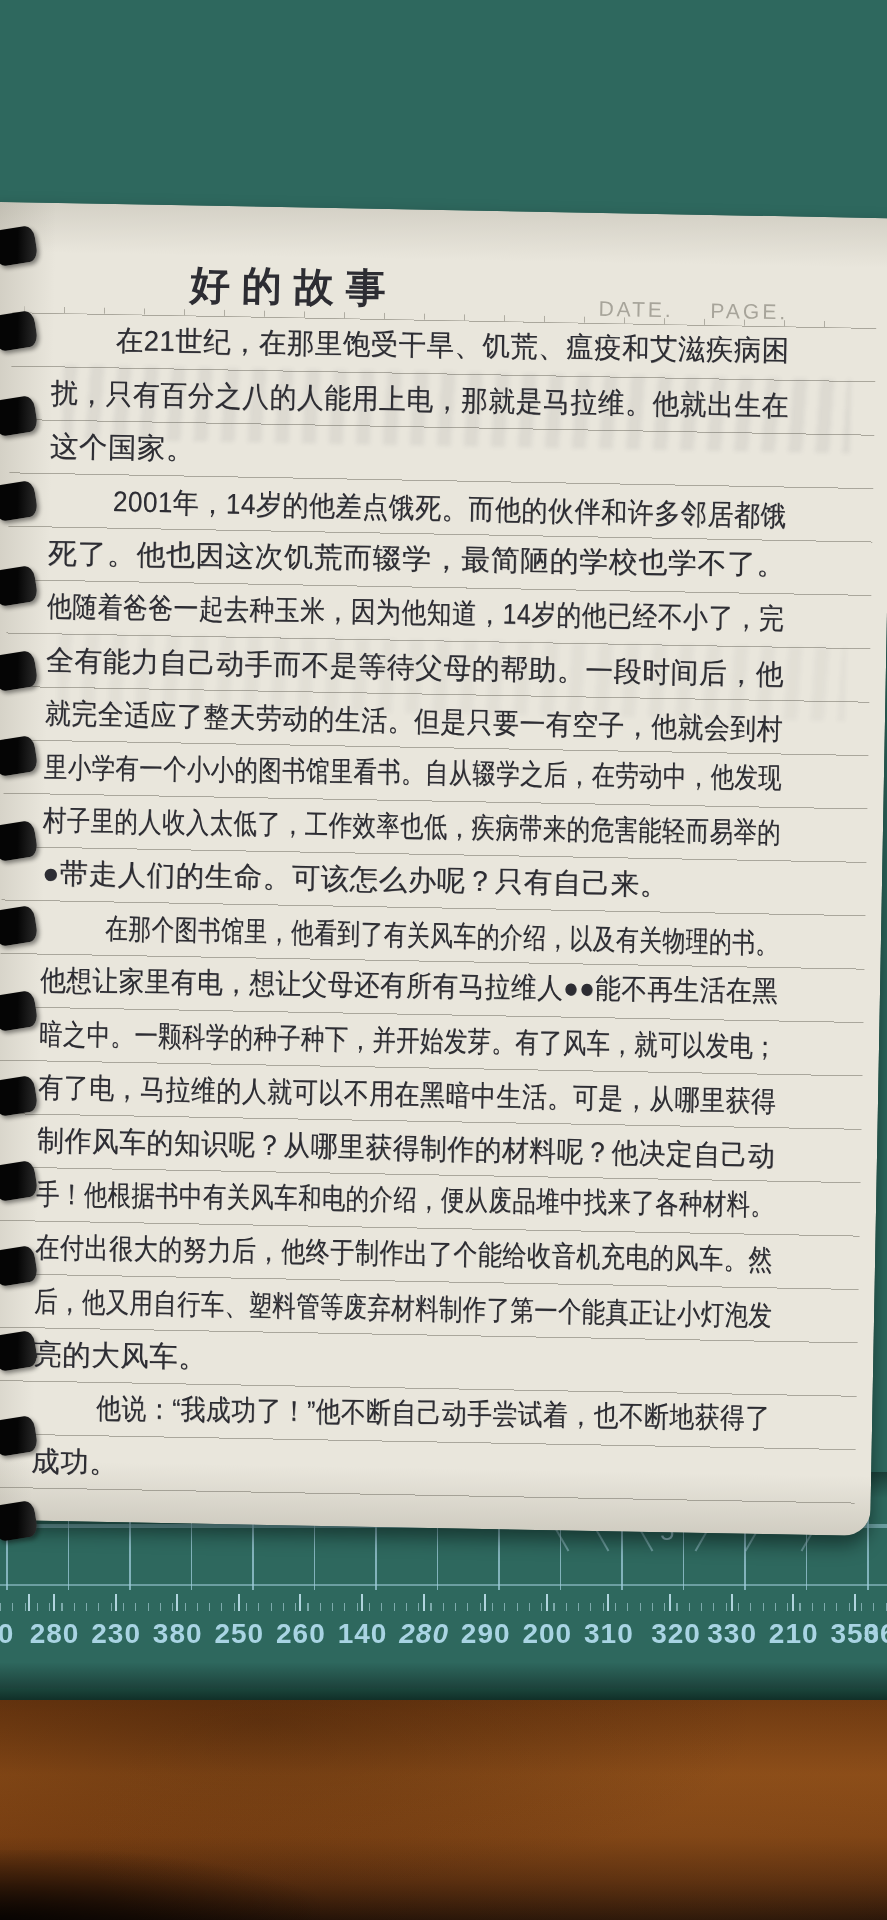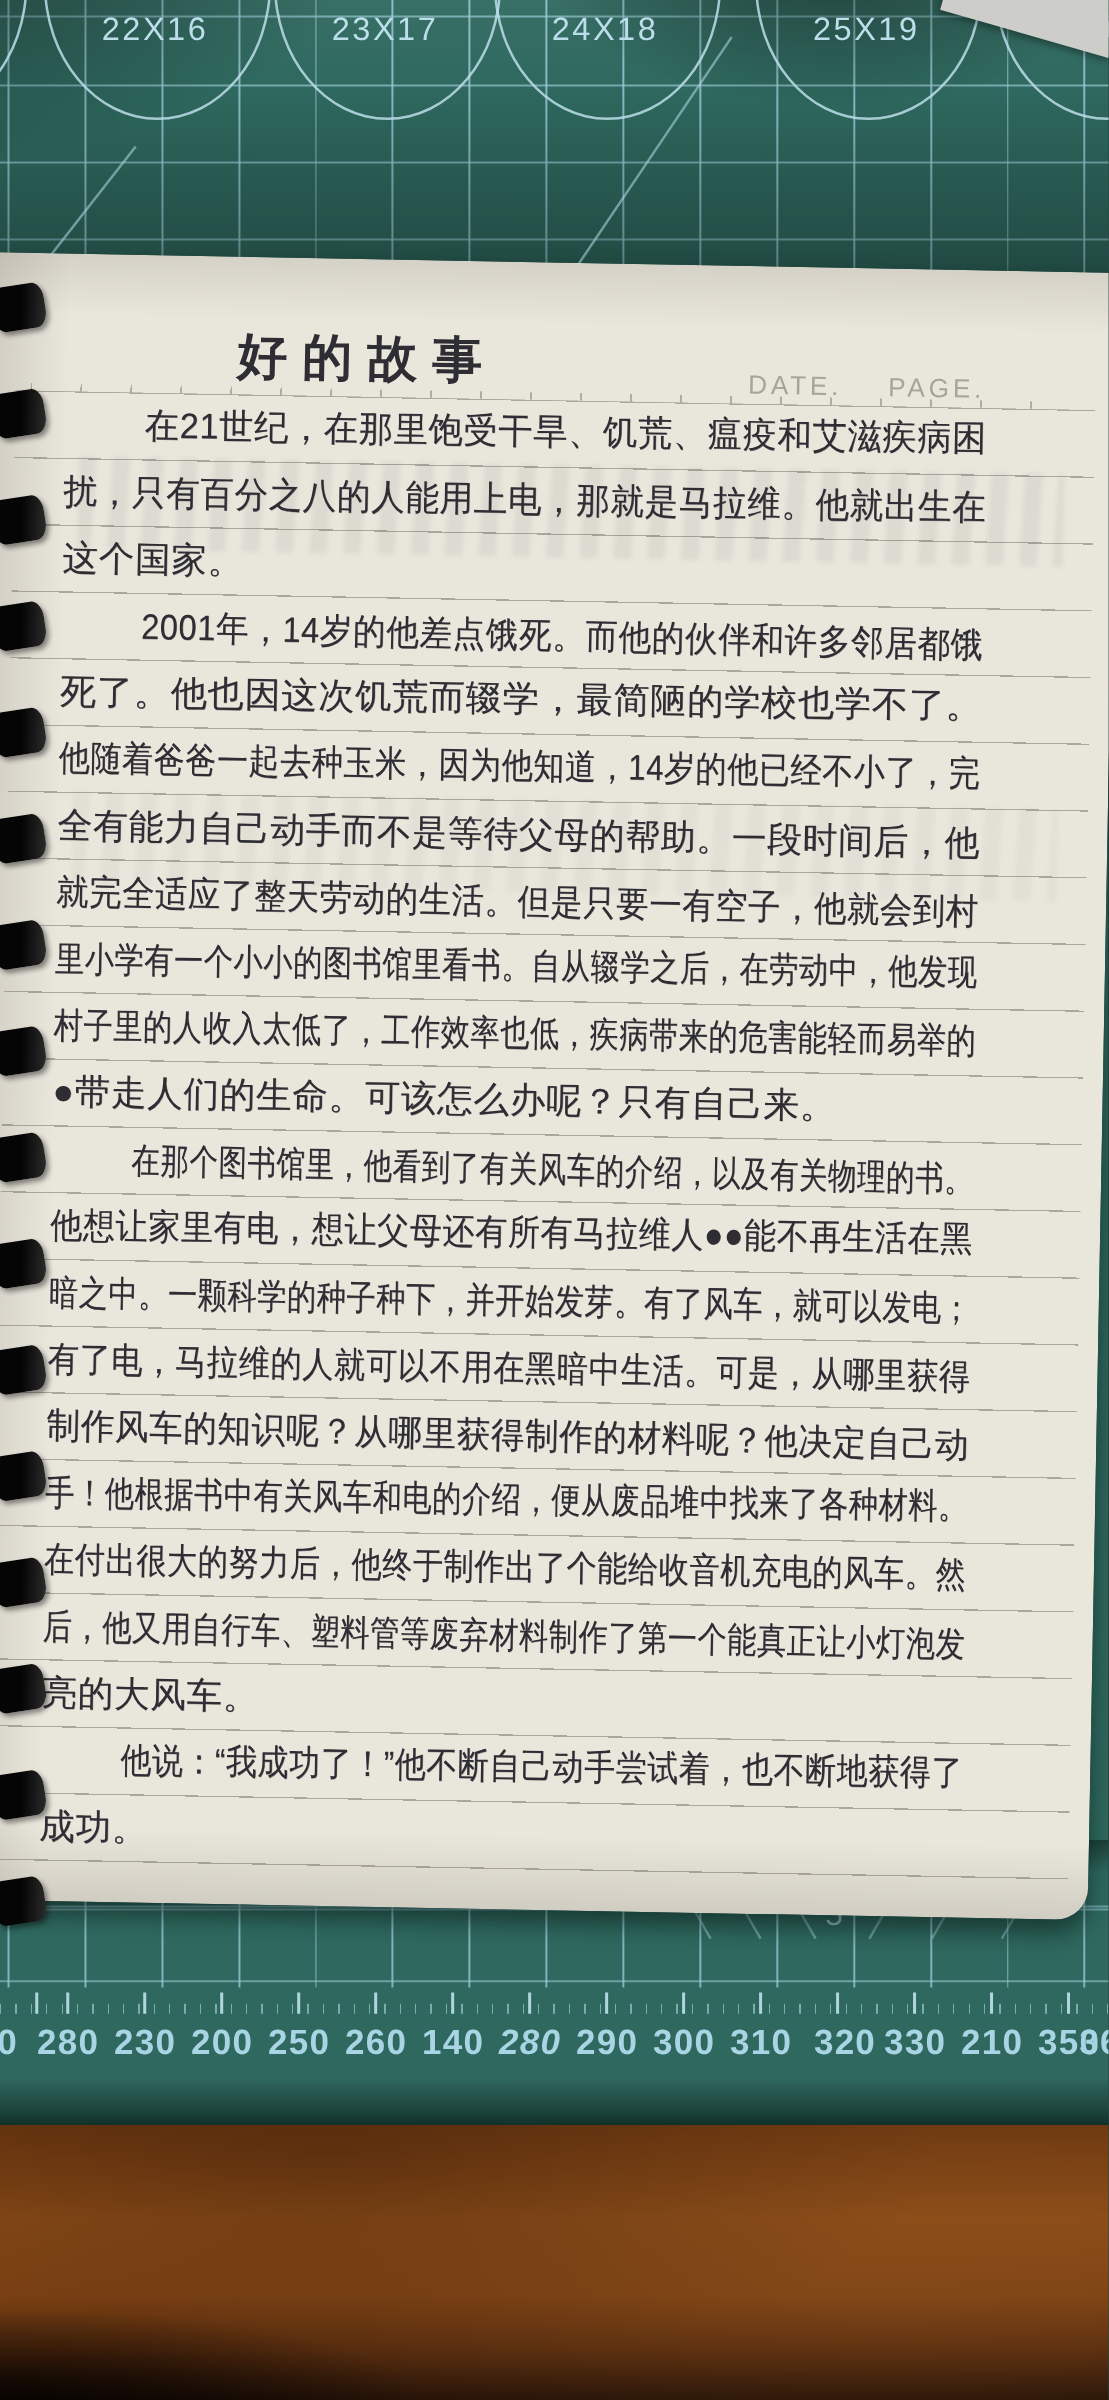--- a/index.html
+++ b/index.html
@@ -87,61 +87,43 @@
   .watermark{position:absolute;right:26px;top:1862px;z-index:5;color:#f7f7f5;
     text-shadow:0 1px 4px rgba(0,0,0,.5);white-space:nowrap;}
   .wm-brand{font-size:38px;font-weight:bold;letter-spacing:1px;}
   .wm-handle{font-size:36px;font-weight:bold;margin-left:10px;}
 </style>
 </head>
 <body>
 
 <div class="scene">
 
-  <div class="mat mat-top">
-    <div class="mcircle" style="left:-160px"></div>
-    <div id="mat-circles">
-        <div class="mcircle" style="left: 35px;"></div>
-        <div class="mlabel" style="left: 124px;">22X16</div>
-        <div class="mcircle" style="left: 219px;"></div>
-        <div class="mlabel" style="left: 308px;">23X17</div>
-        <div class="mcircle" style="left: 395px;"></div>
-        <div class="mlabel" style="left: 484px;">24X18</div>
-        <div class="mcircle" style="left: 604px;"></div>
-        <div class="mlabel" style="left: 693px;">25X19</div>
-        <div class="mcircle" style="left: 795px;"></div>
-        <div class="mlabel" style="left: 884px;">26</div>
-      </div>
-    <div class="mat-diag d1"></div>
-    <div class="mat-diag d2"></div>
-    <div class="paper-corner"></div>
-  </div>
 
   <div class="mat mat-bottom">
     <div class="mb-grid"></div>
     <div class="angle-line" style="left:556px;transform:rotate(-30deg)"></div>
     <div class="angle-line" style="left:596px;transform:rotate(-30deg)"></div>
     <div class="angle-line" style="left:640px;transform:rotate(-30deg)"></div>
     <div class="angle-line" style="left:706px;transform:rotate(30deg)"></div>
     <div class="angle-line" style="left:756px;transform:rotate(30deg)"></div>
     <div class="angle-line" style="left:812px;transform:rotate(30deg)"></div>
     <div class="angle-label">5</div>
     <div class="ticks-major"></div>
     <div class="ticks-minor"></div>
     <div id="ruler-numbers">
         <div class="rnum" style="left: 6px;">0</div>
         <div class="rnum" style="left: 54.5px;">280</div>
         <div class="rnum" style="left: 116.1px;">230</div>
-        <div class="rnum" style="left: 177.7px;">200</div>
+        <div class="rnum" style="left: 177.7px;">380</div>
         <div class="rnum" style="left: 239.3px;">250</div>
         <div class="rnum" style="left: 300.9px;">260</div>
         <div class="rnum" style="left: 362.5px;">140</div>
         <div class="rnum" style="left: 424.1px; font-style: italic;">280</div>
         <div class="rnum" style="left: 485.7px;">290</div>
-        <div class="rnum" style="left: 547.3px;">300</div>
+        <div class="rnum" style="left: 547.3px;">200</div>
         <div class="rnum" style="left: 608.9px;">310</div>
         <div class="rnum" style="left: 676px;">320</div>
         <div class="rnum" style="left: 732.1px;">330</div>
         <div class="rnum" style="left: 793.7px;">210</div>
         <div class="rnum" style="left: 855.3px;">350</div>
         <div class="rnum" style="left: 880px;">36</div>
       </div>
     <div class="mat-edge"></div>
   </div>
 

